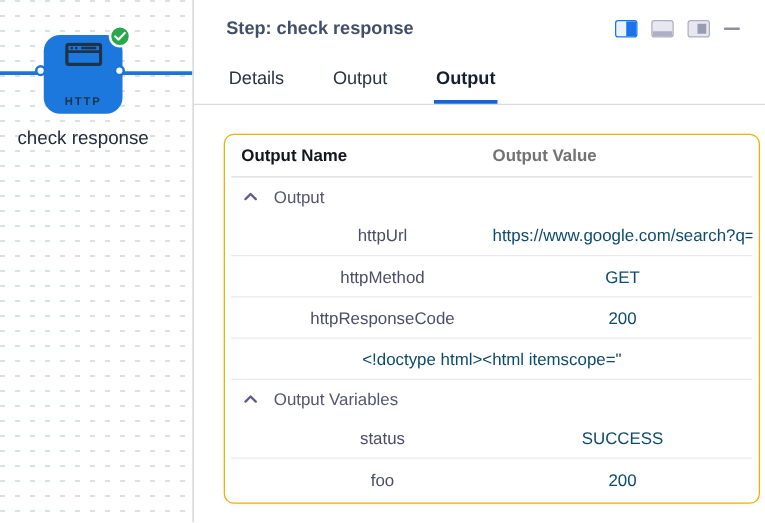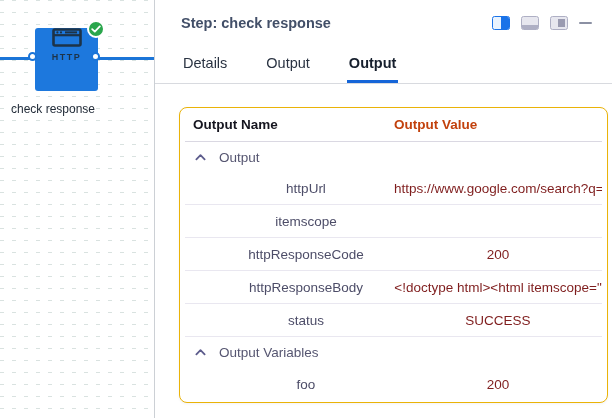--- a/index.html
+++ b/index.html
@@ -11,38 +11,38 @@
   .canvas {
     position:absolute; left:0; top:0; width:154px; height:418px; background:#fff;
     background-image:
       linear-gradient(90deg, transparent 0 4px, #ffffff 4px 12px),
       linear-gradient(#d9e2e0 0 1.5px, transparent 1.5px 12px);
     background-size:12px 12px;
   }
   .edge-line { position:absolute; left:0; top:57px; width:154px; height:2.5px; background:#1b75d8; }
   .node {
     position:absolute; left:35px; top:28px; width:63px; height:63px;
-    background:#1d78dd; border-radius:3px;
-    display:flex; flex-direction:column; align-items:center; justify-content:flex-start; gap:2px;
+    background:#1d78dd; border-radius:13px;
+    display:flex; flex-direction:column; align-items:center; justify-content:center; gap:19px;
   }
   .node-icon-text { color:#1d3348; font-weight:800; font-size:9px; letter-spacing:1.5px; margin-top:-1px; }
   .badge {
     position:absolute; left:87px; top:20px; width:18px; height:18px; border-radius:50%;
     background:#2aa64c; border:2px solid #ffffff;
     display:flex; align-items:center; justify-content:center;
   }
   .port {
     position:absolute; width:9px; height:9px; border-radius:50%;
     background:#ffffff; border:2.5px solid #1b75d8;
   }
   .port-left  { left:28px; top:52px; }
   .port-right { left:91px; top:52px; }
   .node-label {
-    position:absolute; left:11px; top:102px; width:133px; 
-    font-size:12px; color:#232c39;
+    position:absolute; left:0; top:102px; width:133px; text-align:center;
+    font-size:15px; color:#232c39;
   }
 
   
   .panel {
     position:absolute; left:154px; top:0; width:458px; height:418px;
     background:#fff; border-left:1px solid #ccd0d5;
   }
   .panel-header {
     display:flex; align-items:center; justify-content:space-between;
     padding:15px 20px 0 26px;
@@ -76,22 +76,22 @@
   }
   .trow { display:flex; align-items:center; height:33px; margin:0 5px; }
   .trow.divider { border-bottom:1px solid #e9e7f0;text-align:center; }
   .trow.thead { height:34px; border-bottom:1px solid #dad8e2; font-weight:700; color:#15151f; }
   .trow.thead .cell-name { padding-left:8px; }
   .trow.group { height:30px; color:#565671; }
   .trow.last { height:35px;text-align:center; }
   .cell-name { width:209px; font-size:13.5px; color:#4d4d68; padding-left:33px;
                white-space:nowrap; overflow:hidden; }
   .trow.thead .cell-name, .trow.group .cell-name { color:inherit; }
-  .cell-value { flex:1; font-size:13.5px; color:#7f1d1d; white-space:nowrap; overflow:hidden; }
-  .trow.thead .cell-value { color:#c2410c; }
+  .cell-value { flex:1; font-size:13.5px; color:#0c4a6e; white-space:nowrap; overflow:hidden; }
+  .trow.thead .cell-value { color:#737373; }
   .group-chevron { width:24px; margin-left:10px; display:flex; align-items:center; cursor:pointer; flex:none; }
   .group-label { font-size:13.5px; color:#565671; }
 </style>
 </head>
 <body>
 
 <div class="stage">
 
   <div class="canvas">
     <div class="edge-line"></div>
@@ -157,41 +157,41 @@
                 <path d="M1.5 6.5 L6 2 L10.5 6.5" fill="none" stroke="#5d5c8c" stroke-width="2" stroke-linecap="round" stroke-linejoin="round"></path>
               </svg>
             </span>
             <span class="group-label">Output</span>
           </div>
           <div class="trow item divider">
             <div class="cell-name">httpUrl</div>
             <div class="cell-value">https://www.google.com/search?q=</div>
           </div>
           <div class="trow item divider">
-            <div class="cell-name">itemscope</div>
+            <div class="cell-name">httpMethod</div>
+            <div class="cell-value">GET</div>
           </div>
           <div class="trow item divider">
             <div class="cell-name">httpResponseCode</div>
             <div class="cell-value">200</div>
           </div>
           <div class="trow item divider">
-            <div class="cell-name">httpResponseBody</div>
             <div class="cell-value">&lt;!doctype html&gt;&lt;html itemscope="</div>
-          </div>
-          <div class="trow item divider">
-            <div class="cell-name">status</div>
-            <div class="cell-value">SUCCESS</div>
           </div>
           <div class="trow group">
             <span class="group-chevron">
               <svg width="11" height="8" viewBox="0 0 12 8">
                 <path d="M1.5 6.5 L6 2 L10.5 6.5" fill="none" stroke="#5d5c8c" stroke-width="2" stroke-linecap="round" stroke-linejoin="round"></path>
               </svg>
             </span>
             <span class="group-label">Output Variables</span>
+          </div>
+          <div class="trow item divider">
+            <div class="cell-name">status</div>
+            <div class="cell-value">SUCCESS</div>
           </div>
           <div class="trow item last">
             <div class="cell-name">foo</div>
             <div class="cell-value">200</div>
           </div>
         </div>
     </div>
 
   </div>
 </div>

